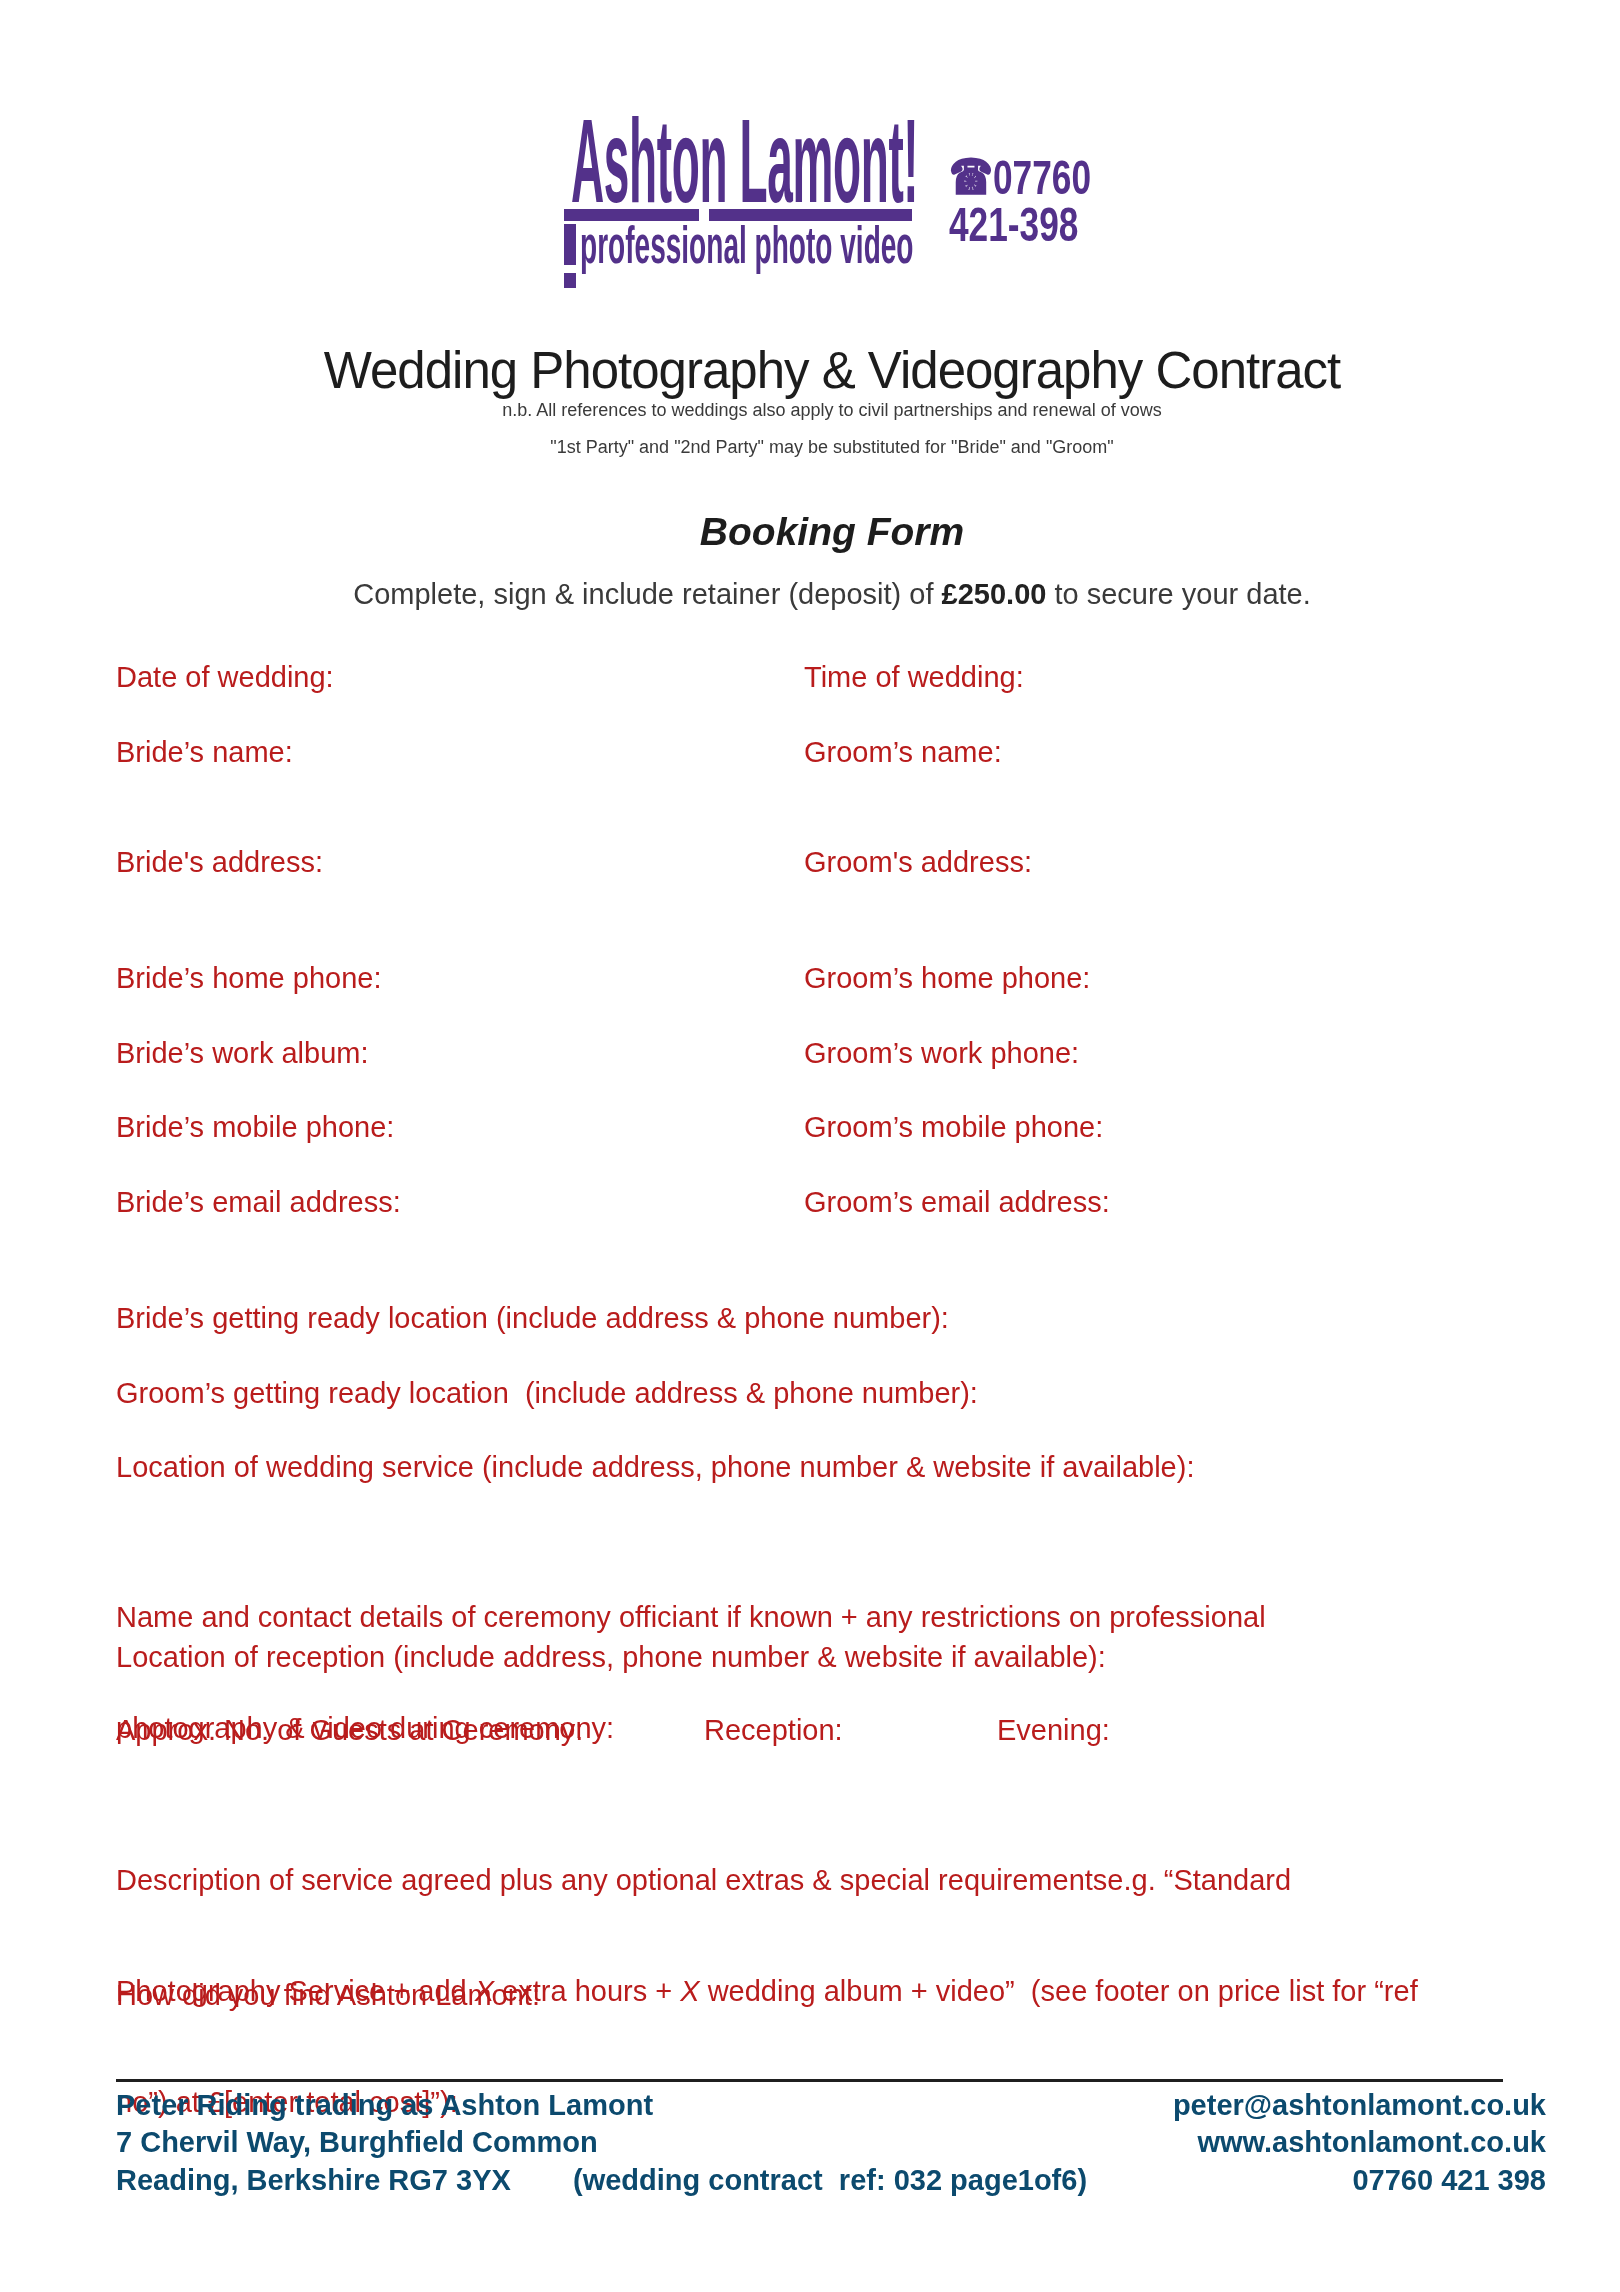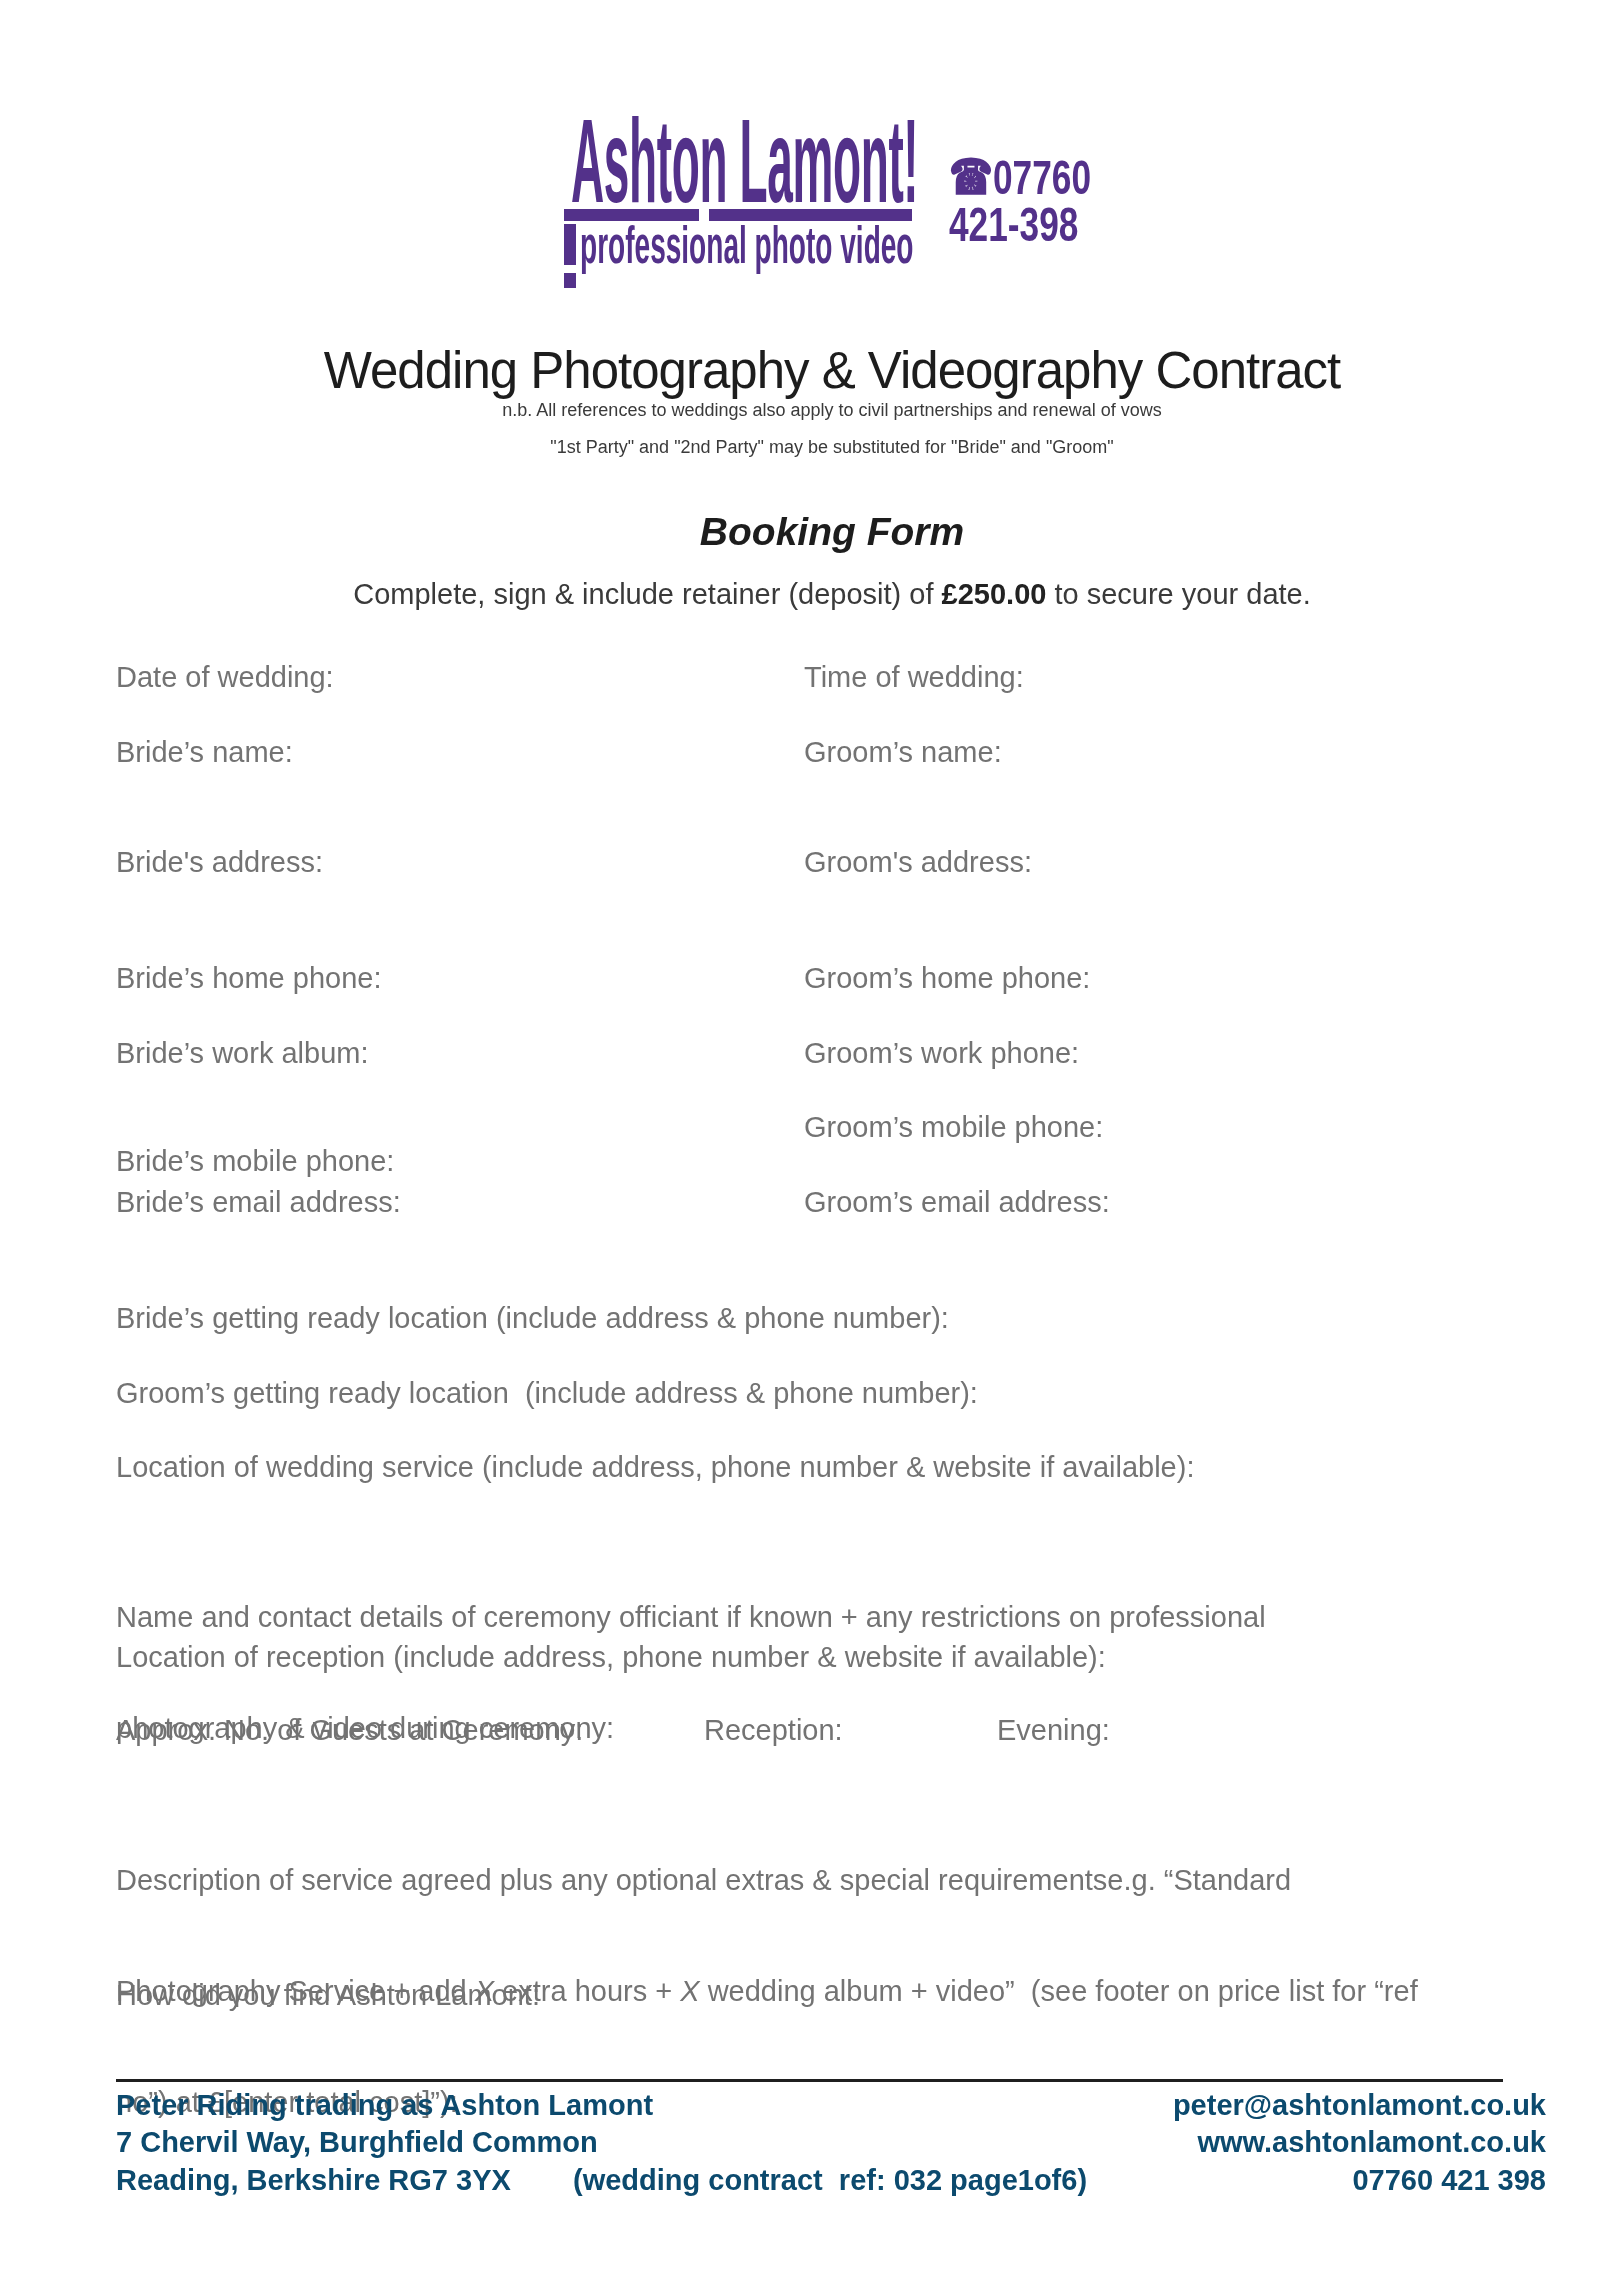--- a/index.html
+++ b/index.html
@@ -45,21 +45,21 @@
   
   .centered{left:0;right:0;text-align:center;white-space:pre;position:absolute;}
   .doc-title{top:341px;font-size:51px;font-weight:normal;letter-spacing:-1px;color:#1d1d1d;}
   .doc-note{font-size:18px;color:#3a3a3a;}
   .note1{top:400px;}
   .note2{top:437px;}
   .form-title{top:510px;font-size:39px;font-weight:bold;color:#1d1d1d;font-style:italic;}
   .deposit{top:578px;font-size:29px;color:#3a3a3a;}
   .deposit b{color:#222;}
   
-  .lbl{font-size:29px;color:#737373;line-height:37px;}
+  .lbl{font-size:29px;color:#b91c1c;line-height:37px;}
   .colL{left:116px;}
   .colR{left:804px;}
   
   .divider{left:116px;width:1387px;height:2.9px;background:#1f1f1f;top:2079px;position:absolute;}
   .foot{font-size:29px;font-weight:bold;color:#0c4a6e;line-height:33px;}
   .footR{right:118px;text-align:right;}
 </style>
 </head>
 <body>
 
@@ -96,21 +96,21 @@
   </div>
   <div>
     <span class="abs lbl colL" style="top:960px">Bride’s home phone:</span>
     <span class="abs lbl colR" style="top:960px">Groom’s home phone:</span>
   </div>
   <div>
     <span class="abs lbl colL" style="top:1035px">Bride’s work album:</span>
     <span class="abs lbl colR" style="top:1035px">Groom’s work phone:</span>
   </div>
   <div>
-    <span class="abs lbl colL" style="top:1143px">Bride’s mobile phone:</span>
+    <span class="abs lbl colL" style="top:1109px">Bride’s mobile phone:</span>
     <span class="abs lbl colR" style="top:1109px">Groom’s mobile phone:</span>
   </div>
   <div>
     <span class="abs lbl colL" style="top:1184px">Bride’s email address:</span>
     <span class="abs lbl colR" style="top:1184px">Groom’s email address:</span>
   </div>
 
   <div class="abs lbl colL" style="top:1300px">Bride’s getting ready location (include address &amp; phone number):</div>
   <div class="abs lbl colL" style="top:1375px">Groom’s getting ready location  (include address &amp; phone number):</div>
   <div class="abs lbl colL" style="top:1449px">Location of wedding service (include address, phone number &amp; website if available):</div>

